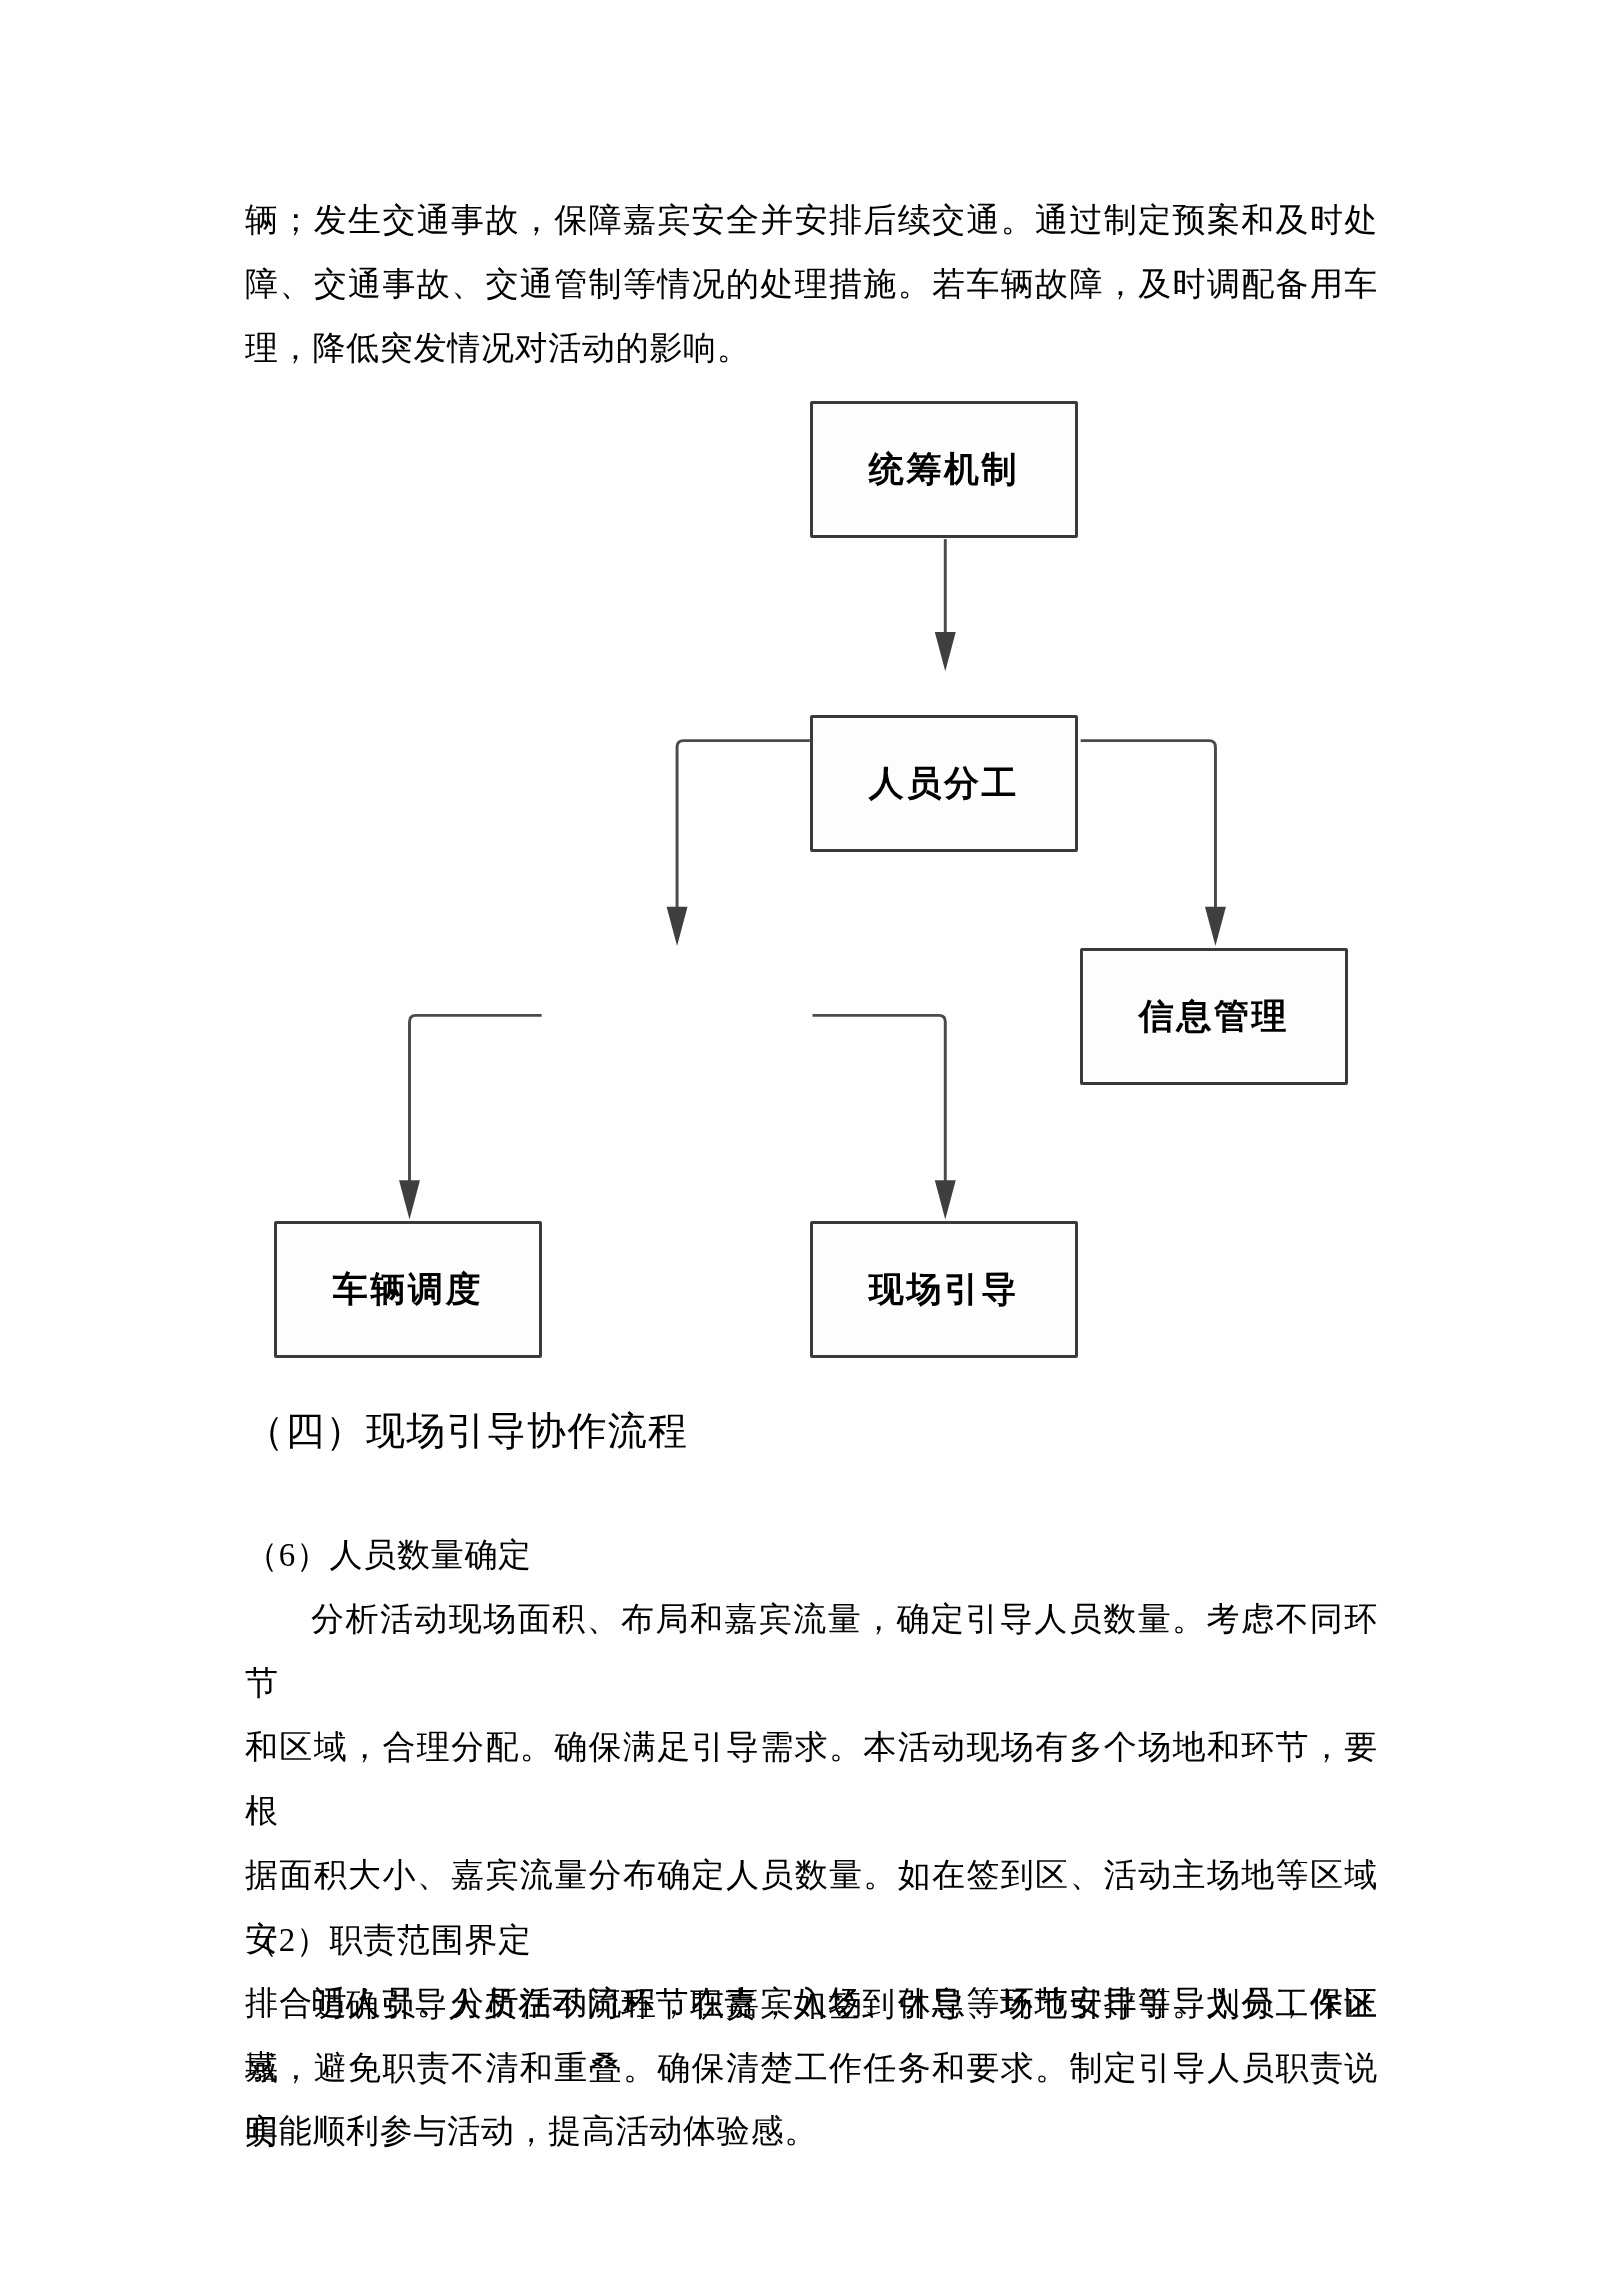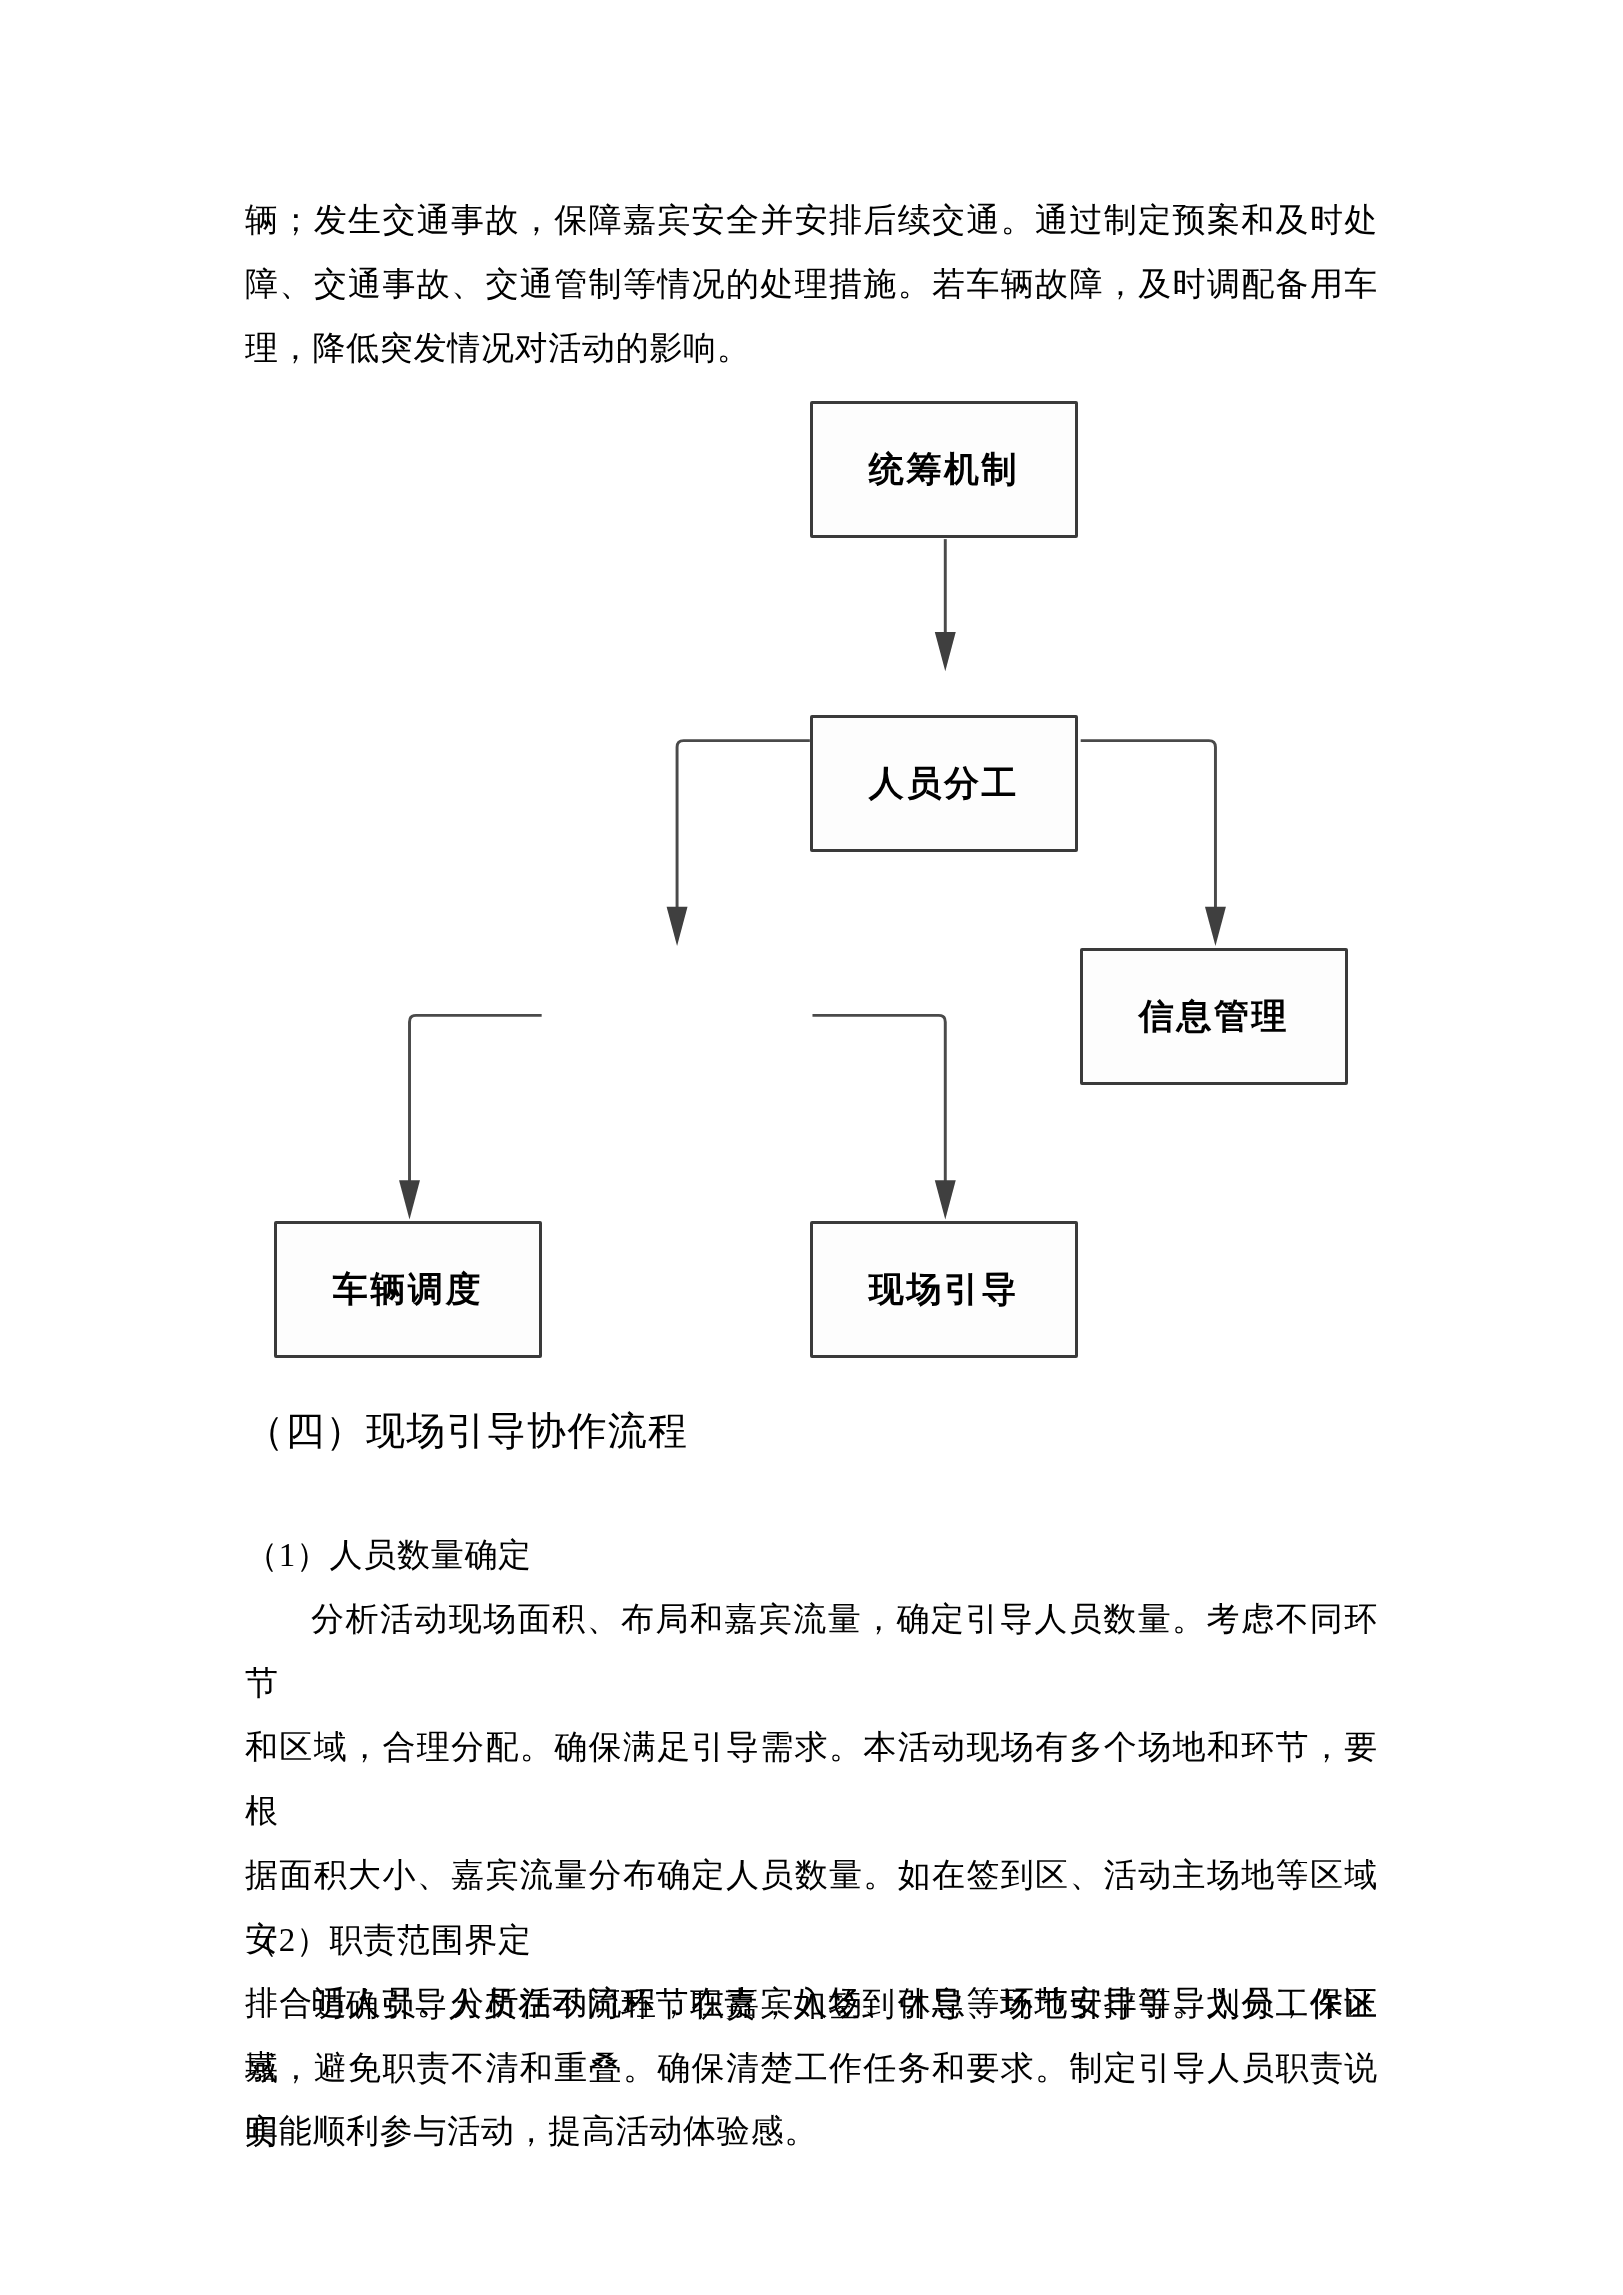--- a/index.html
+++ b/index.html
@@ -104,21 +104,21 @@
   <div class="node n5">
     <span class="node-label">车辆调度</span>
   </div>
   <div class="node n6">
     <span class="node-label">现场引导</span>
   </div>
 
   <div class="heading" style="top:1399px">（四）现场引导协作流程</div>
 
 
-  <div class="itemtitle" style="top:1523px">（1）人员数量确定</div>
+  <div class="itemtitle" style="top:1523px">（6）人员数量确定</div>
 
   <div class="textblock" style="top:1587px">
     <span class="line fill indent">分析活动现场面积、布局和嘉宾流量，确定引导人员数量。考虑不同环节</span>
     <span class="line fill">和区域，合理分配。确保满足引导需求。本活动现场有多个场地和环节，要根</span>
     <span class="line fill">据面积大小、嘉宾流量分布确定人员数量。如在签到区、活动主场地等区域安</span>
     <span class="line fill">排合适人员。分析活动流程，在嘉宾入场、休息等环节安排引导人员，保证嘉</span>
     <span class="line">宾能顺利参与活动，提高活动体验感。</span>
   </div>
 
   <div class="itemtitle" style="top:1908px">（2）职责范围界定</div>

